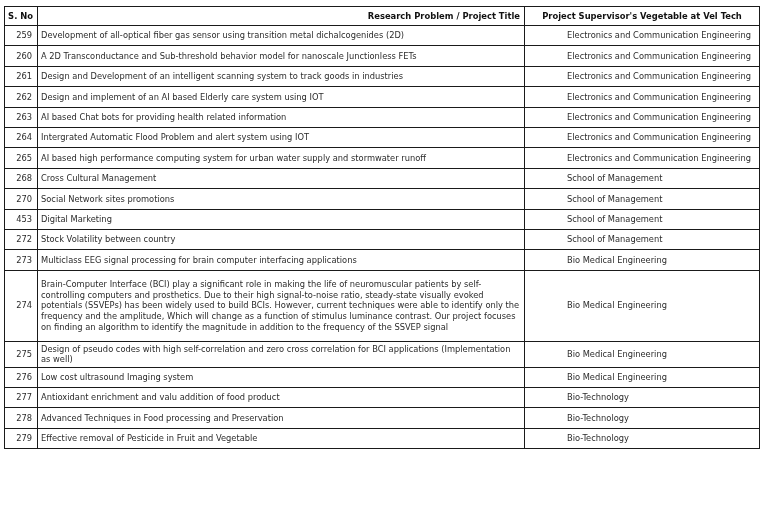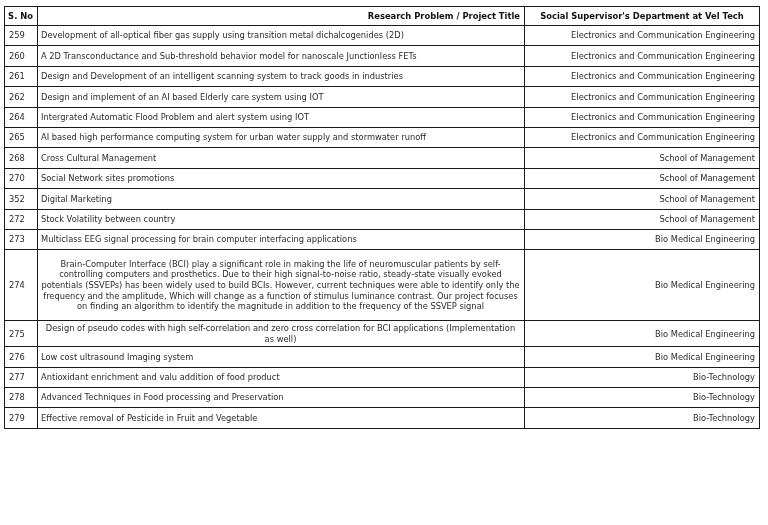--- a/index.html
+++ b/index.html
@@ -15,62 +15,67 @@
   .doc-table col.c3 { width: 235px; }
   .doc-table th, .doc-table td {
     border: 1.3px solid #1a1a1a; padding: 0 4px; line-height: 10.6px;
     vertical-align: middle; overflow: hidden; white-space: nowrap;
   }
   .doc-table th { font-weight: bold; color: #111; height: 18px; font-size: 8.4px; }
   .doc-table th.sno { text-align: right; padding-left: 3px; margin-top: 16px; }
   .doc-table th.title { text-align: right; }
   .doc-table th.dept { text-align: center; }
   .doc-table td { height: 19.4px; }
-  .doc-table td.sno { text-align: left; padding-right: 5px; }
+  .doc-table td.sno { text-align: right; padding-right: 5px; }
   .doc-table td.title { text-align: left; padding-left: 3px; }
-  .doc-table td.title.wrap { white-space: normal; text-align: center; }
-  .doc-table td.dept { text-align: right; padding-left: 42px; }
+  .doc-table td.title.wrap { white-space: normal; }
+  .doc-table td.dept { text-align: left; padding-left: 42px; }
   .doc-table tr.tall td { height: 70px; }
   .doc-table tr.mid td { height: 25px; }
 </style>
 </head>
 <body>
 
 <table class="doc-table">
   <colgroup>
       <col class="c1">
       <col class="c2">
       <col class="c3">
     </colgroup>
   <thead>
     <tr>
       <th class="sno">S. No</th>
       <th class="title">Research Problem / Project Title</th>
-      <th class="dept">Social Supervisor's Department at Vel Tech</th>
+      <th class="dept">Project Supervisor's Vegetable at Vel Tech</th>
     </tr>
   </thead>
   <tbody>
     <tr>
         <td class="sno">259</td>
-        <td class="title">Development of all-optical fiber gas supply using transition metal dichalcogenides (2D)</td>
+        <td class="title">Development of all-optical fiber gas sensor using transition metal dichalcogenides (2D)</td>
         <td class="dept">Electronics and Communication Engineering</td>
       </tr>
     <tr>
         <td class="sno">260</td>
         <td class="title">A 2D Transconductance and Sub-threshold behavior model for nanoscale Junctionless FETs</td>
         <td class="dept">Electronics and Communication Engineering</td>
       </tr>
     <tr>
         <td class="sno">261</td>
         <td class="title">Design and Development of an intelligent scanning system to track goods in industries</td>
         <td class="dept">Electronics and Communication Engineering</td>
       </tr>
     <tr>
         <td class="sno">262</td>
         <td class="title">Design and implement of an AI based Elderly care system using IOT</td>
+        <td class="dept">Electronics and Communication Engineering</td>
+      </tr>
+    <tr>
+        <td class="sno">263</td>
+        <td class="title">AI based Chat bots for providing health related information</td>
         <td class="dept">Electronics and Communication Engineering</td>
       </tr>
     <tr>
         <td class="sno">264</td>
         <td class="title">Intergrated Automatic Flood Problem and alert system using IOT</td>
         <td class="dept">Electronics and Communication Engineering</td>
       </tr>
     <tr>
         <td class="sno">265</td>
         <td class="title">AI based high performance computing system for urban water supply and stormwater runoff</td>
@@ -80,21 +85,21 @@
         <td class="sno">268</td>
         <td class="title">Cross Cultural Management</td>
         <td class="dept">School of Management</td>
       </tr>
     <tr>
         <td class="sno">270</td>
         <td class="title">Social Network sites promotions</td>
         <td class="dept">School of Management</td>
       </tr>
     <tr>
-        <td class="sno">352</td>
+        <td class="sno">453</td>
         <td class="title">Digital Marketing</td>
         <td class="dept">School of Management</td>
       </tr>
     <tr>
         <td class="sno">272</td>
         <td class="title">Stock Volatility between country</td>
         <td class="dept">School of Management</td>
       </tr>
     <tr>
         <td class="sno">273</td>

